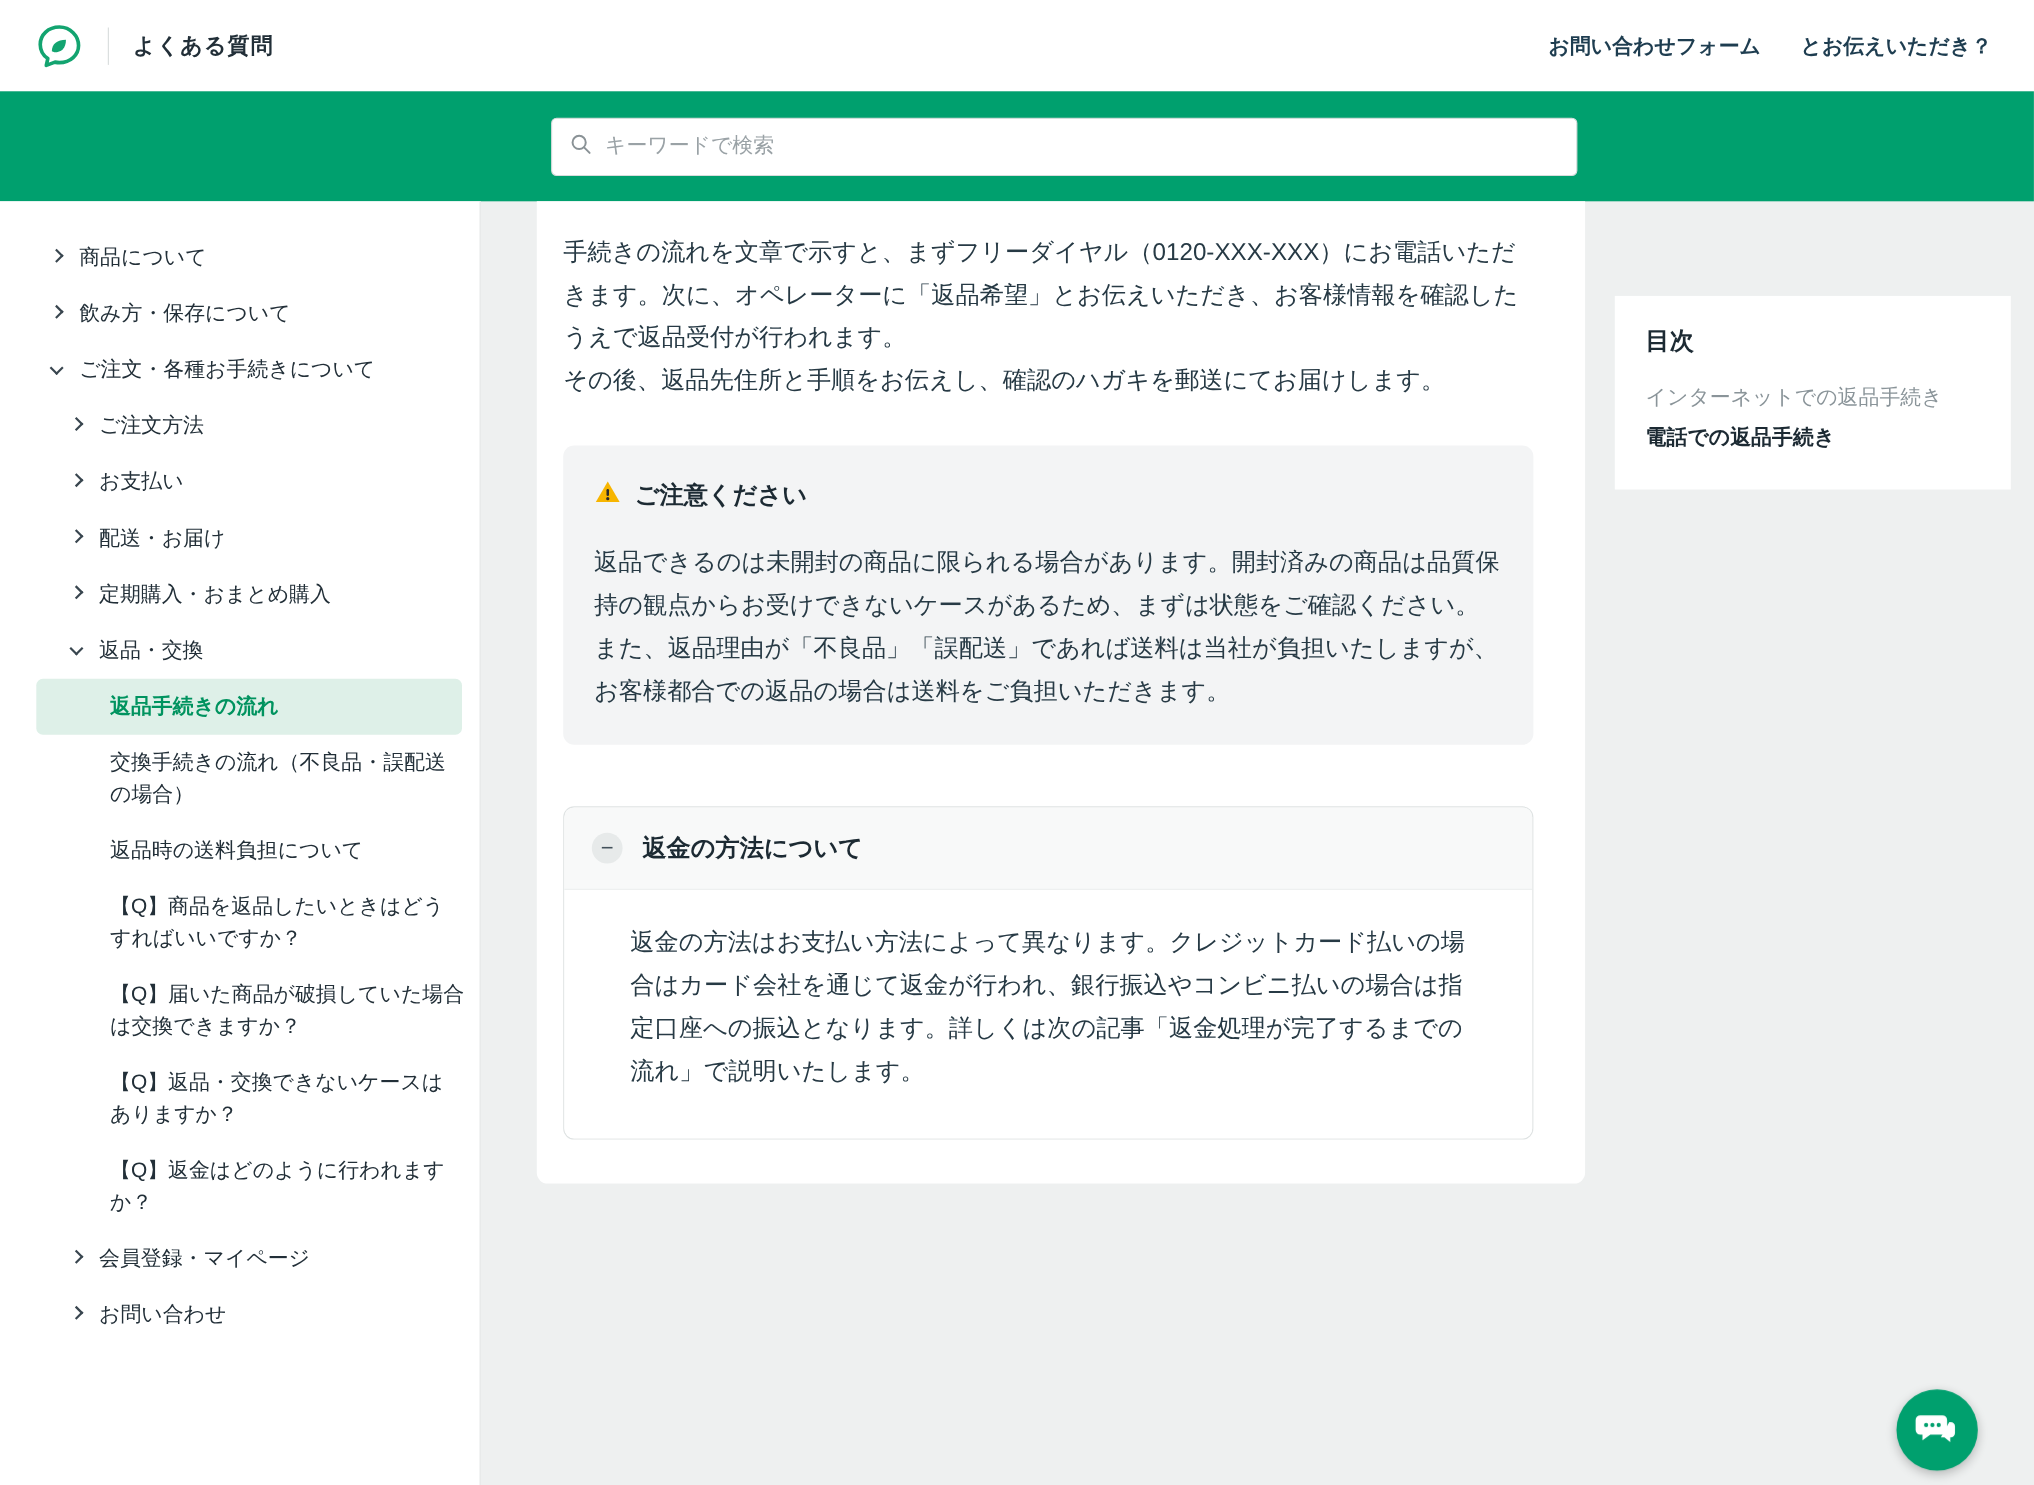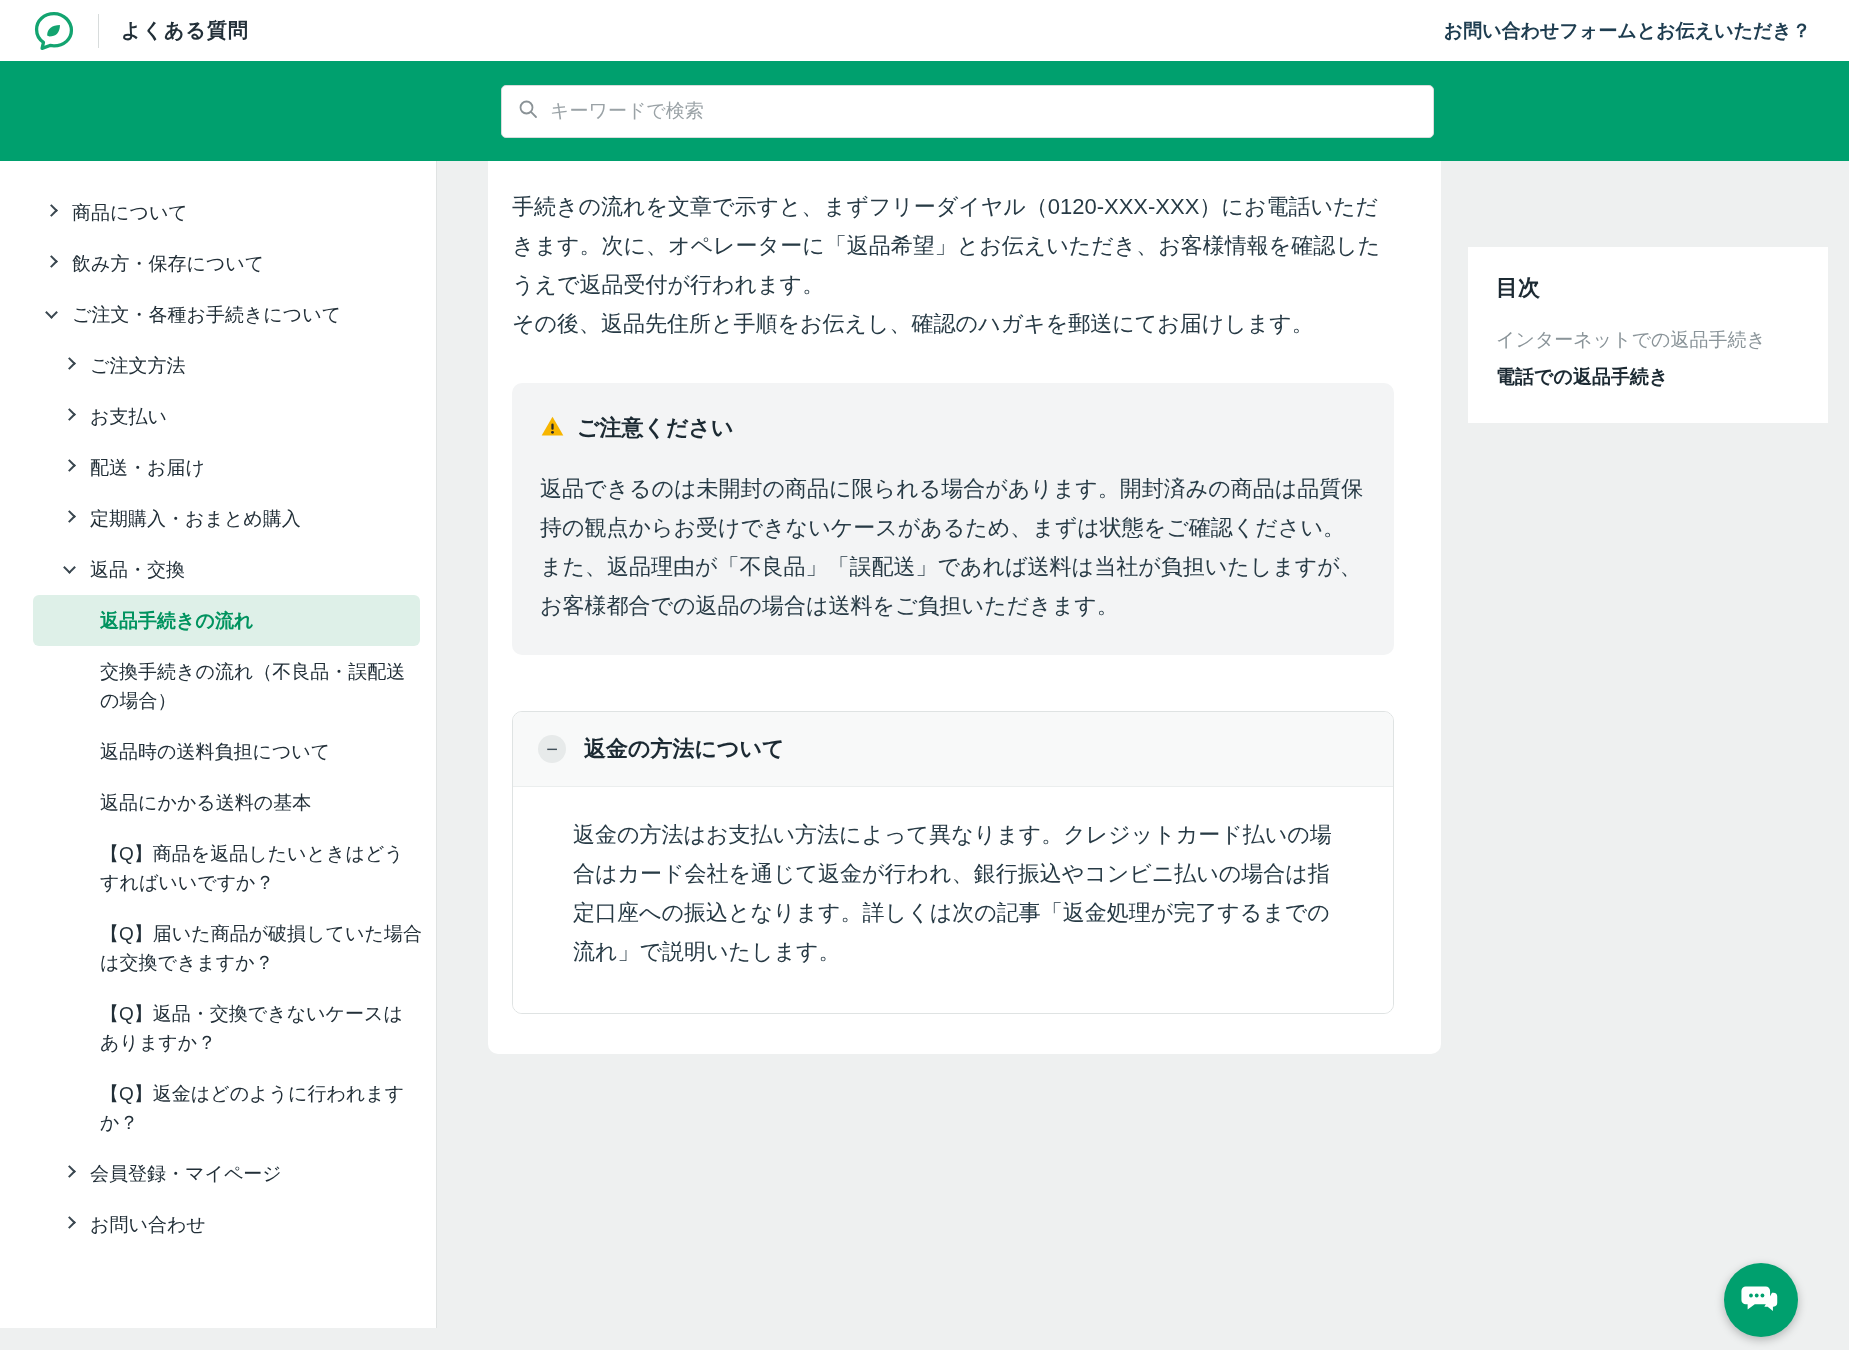--- a/index.html
+++ b/index.html
@@ -3,25 +3,25 @@
 <meta charset="utf-8">
 <style>
   * { margin:0; padding:0; box-sizing:border-box; }
   html,body { width:1849px; height:1350px; }
   body {
     font-family:"Liberation Sans","DejaVu Sans",sans-serif;
     background:#eef0f0; color:#27343e; overflow:hidden;
   }
 
   
-  .topbar { height:61px; background:#fff; display:flex; align-items:center; padding:0 38px 0 32px; }
+  .topbar { height:83px; background:#fff; display:flex; align-items:center; padding:0 38px 0 32px; }
   .logo { width:44px; height:44px; flex-shrink:0; }
   .brand-divider { width:1px; height:34px; background:#d8dcdc; margin:0 22px; }
   .brand { font-size:20px; font-weight:bold; color:#222f38; letter-spacing:1px; }
-  .topbar-links { margin-left:auto; display:flex; }
+  .topbar-links { margin-left:auto; display:flex; gap:36px; }
   .topbar-link { font-size:19px; font-weight:bold; color:#1e3d50; cursor:pointer; white-space:nowrap; }
 
   
   .searchbar { height:100px; background:#00a06e; display:flex; align-items:center; }
   .search-box { width:933px; height:53px; margin-left:501px; background:#fff; border-radius:5px;
     display:flex; align-items:center; padding:0 16px; gap:12px; border:1px solid #d8dcdc; }
   .search-input { border:none; outline:none; flex:1; font-size:19px; color:#333; background:transparent; }
   .search-input::placeholder { color:#9aa2a6; }
 
   
@@ -149,23 +149,20 @@
     <div class="nav-item lv3 active">
       <span class="nav-label">返品手続きの流れ</span>
     </div>
     <div class="nav-item lv3">
       <span class="nav-label">交換手続きの流れ（不良品・誤配送の場合）</span>
     </div>
     <div class="nav-item lv3">
       <span class="nav-label">返品時の送料負担について</span>
     </div>
     <div class="nav-item lv3">
-      <span class="nav-label">返品にかかる送料の基本</span>
-    </div>
-    <div class="nav-item lv3">
       <span class="nav-label">【Q】商品を返品したいときはどうすればいいですか？</span>
     </div>
     <div class="nav-item lv3">
       <span class="nav-label">【Q】届いた商品が破損していた場合は交換できますか？</span>
     </div>
     <div class="nav-item lv3">
       <span class="nav-label">【Q】返品・交換できないケースはありますか？</span>
     </div>
     <div class="nav-item lv3">
       <span class="nav-label">【Q】返金はどのように行われますか？</span>

